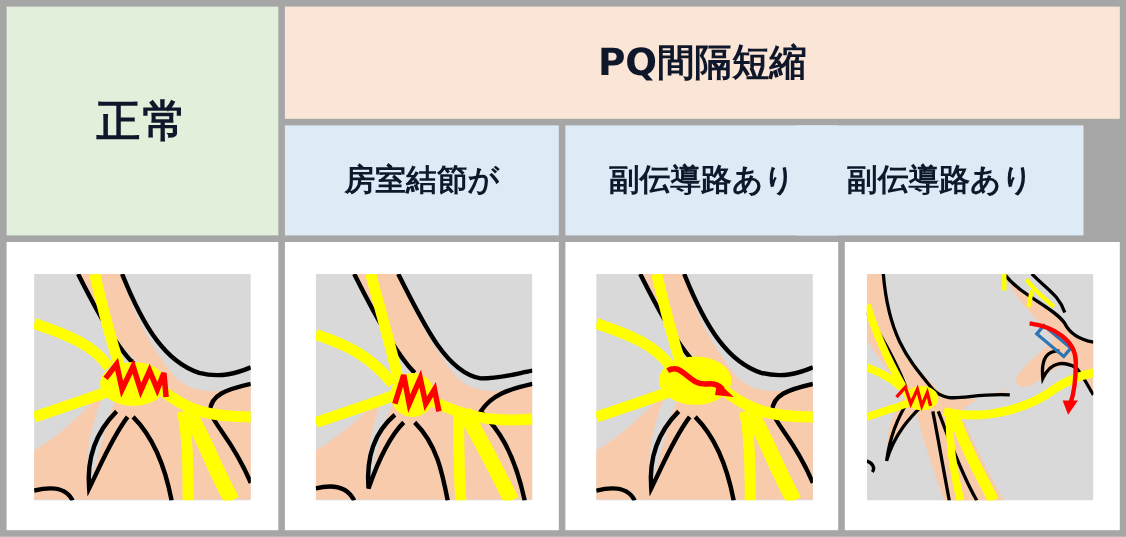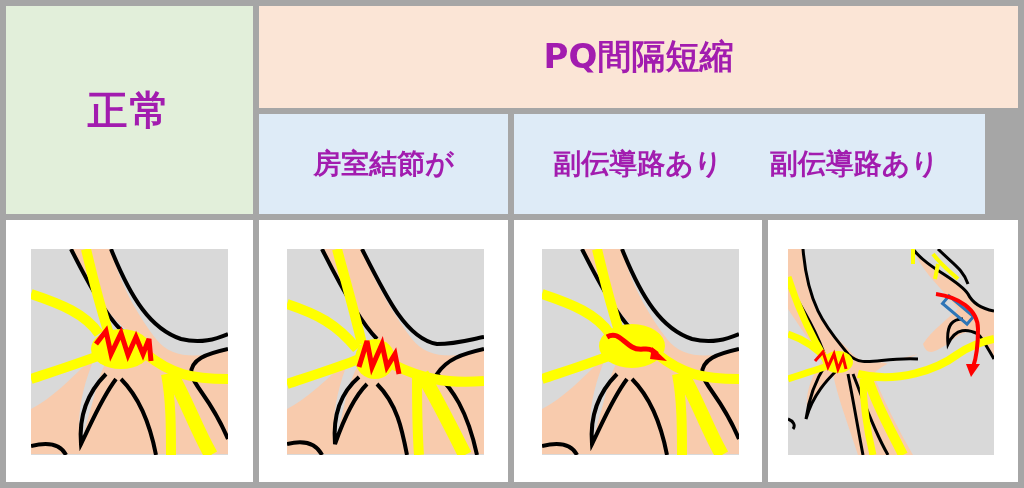--- a/index.html
+++ b/index.html
@@ -1,20 +1,20 @@
 <!DOCTYPE html>
 <html><head>
   <meta charset="utf-8">
   <style>
     html, body { margin: 0; padding: 0; background: #ffffff; }
     body { width: 1024px; height: 488px; position: relative; overflow: hidden;
            font-family: "DejaVu Sans", "Liberation Sans", sans-serif; }
     .frame { position: absolute; left: 0; top: 0; width: 1024px; height: 488px; background: #a6a6a6; }
     .cell { position: absolute; display: flex; align-items: center; justify-content: center;
-            text-align: center; color: #a21caf; font-weight: bold; box-sizing: border-box; }
+            text-align: center; color: #0f172a; font-weight: bold; box-sizing: border-box; }
     .normal { background: #e2efda; font-size: 40px; letter-spacing: 2px; }
     .pq { background: #fbe5d6; font-size: 34px; }
     .sub { background: #deebf7; font-size: 28px; line-height: 40px; }
     .panel { background: #ffffff; }
     .panel svg { position: absolute; }
   </style>
 </head>
 <body>
 
 <div class="frame">

